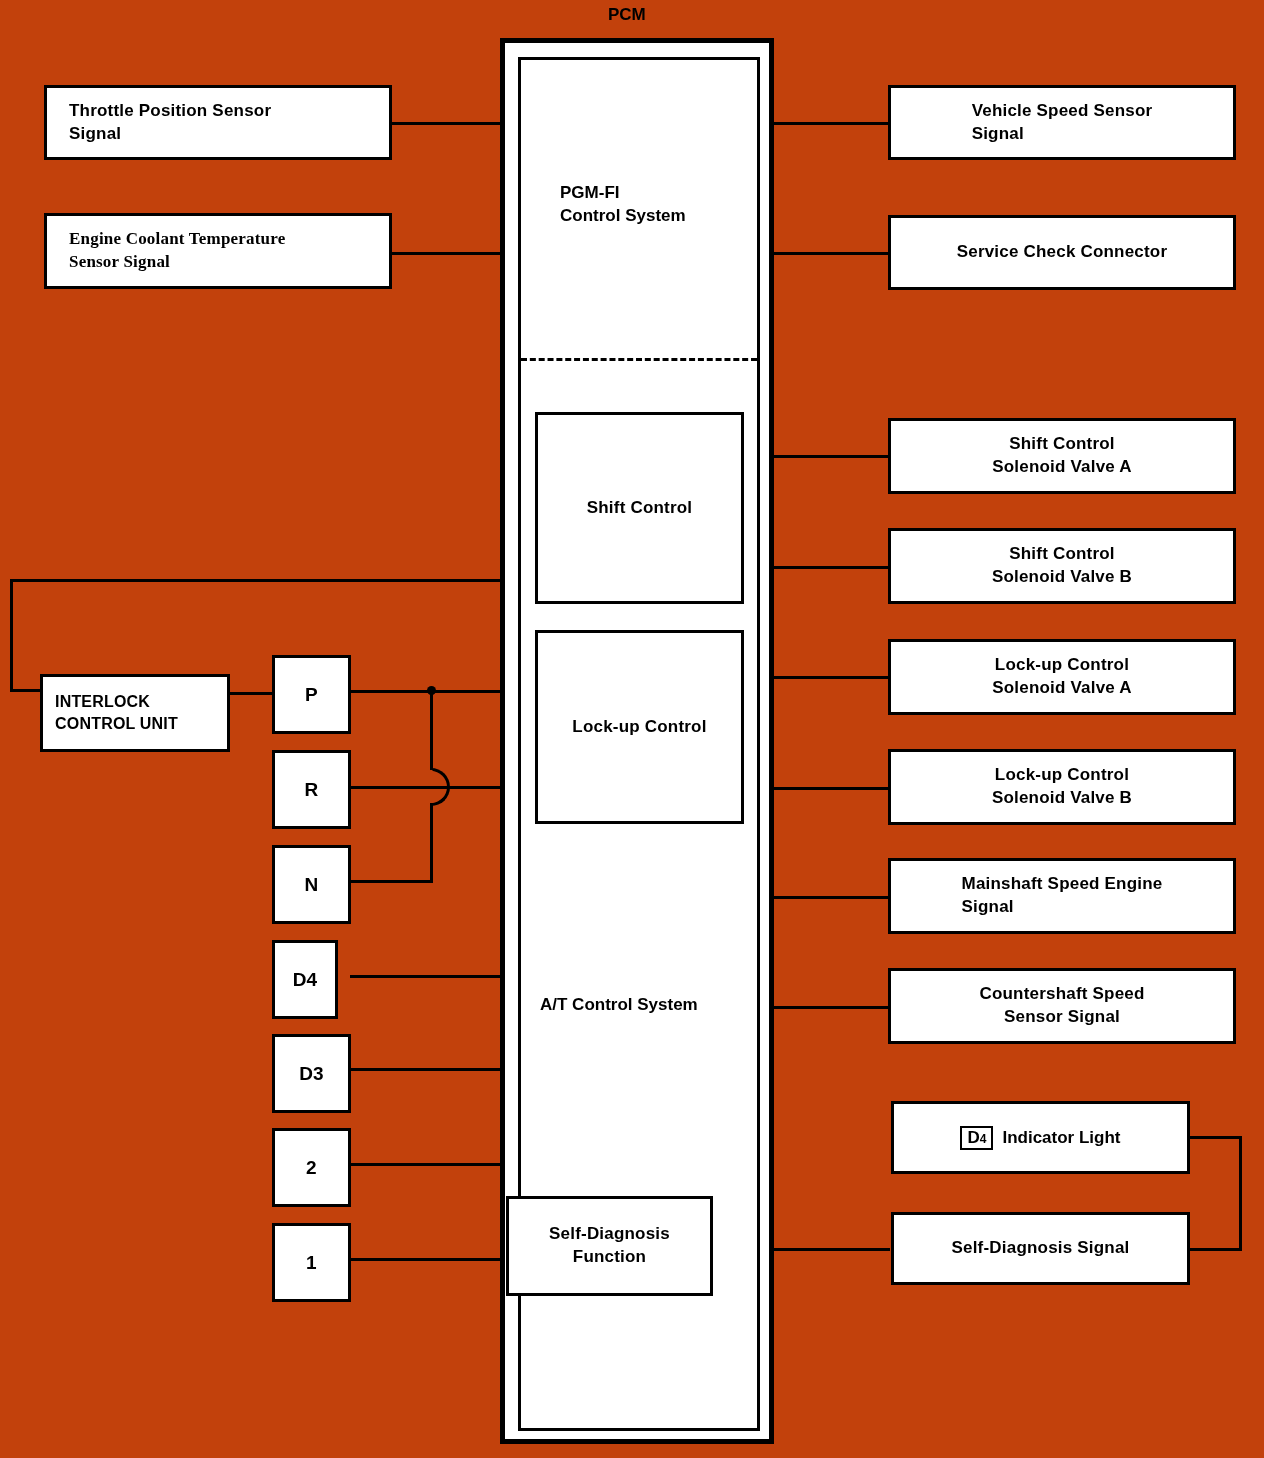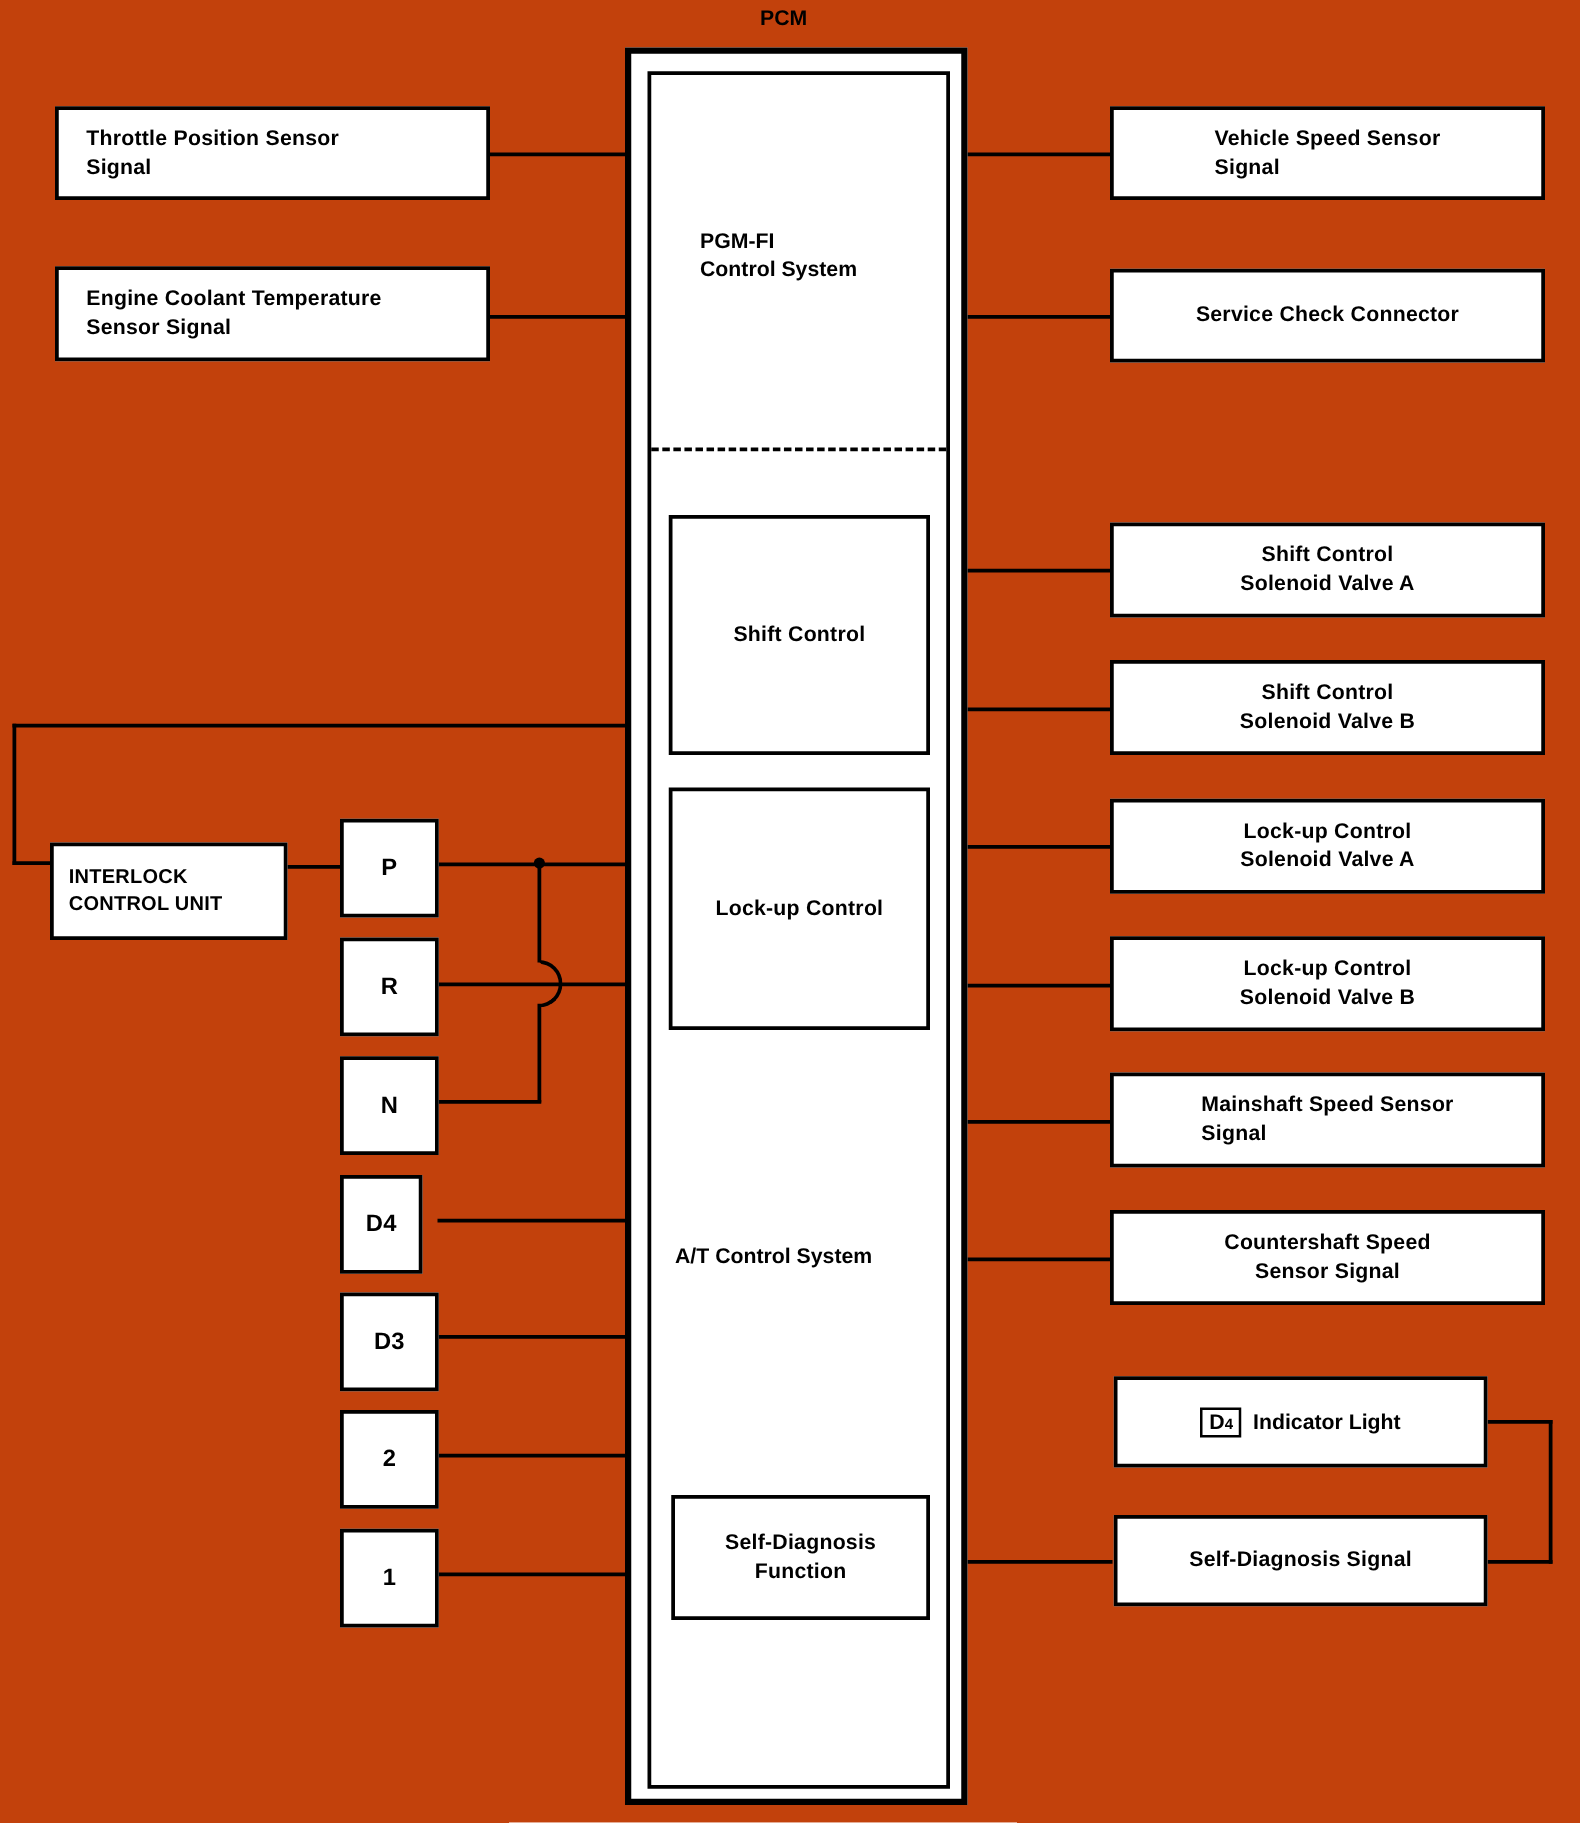--- a/index.html
+++ b/index.html
@@ -191,31 +191,31 @@
   <div class="inner-label" style="left:540px; top:994px;">A/T Control System</div>
 
   <div class="box center-text" style="left:535px; top:412px; width:209px; height:192px;">
     <span class="lbl">Shift Control</span>
   </div>
 
   <div class="box center-text" style="left:535px; top:630px; width:209px; height:194px;">
     <span class="lbl">Lock-up Control</span>
   </div>
 
-  <div class="box center-text" style="left:537px; top:1196px; width:207px; height:100px;">
+  <div class="box center-text" style="left:506px; top:1196px; width:207px; height:100px;">
     <span class="lbl">Self-Diagnosis
 Function</span>
   </div>
 
   <div class="box left-text" style="left:44px; top:85px; width:348px; height:75px;">
     <span class="lbl">Throttle Position Sensor
 Signal</span>
   </div>
 
-  <div class="box left-text" style="left:44px; top:213px; width:348px; height:76px;">
+  <div class="box left-text" style="left:44px; top:213px; width:348px; height:76px;font-family:Liberation Serif, serif;">
     <span class="lbl">Engine Coolant Temperature
 Sensor Signal</span>
   </div>
 
   <div class="box left-text" style="left:40px; top:655px; width:190px; height:78px;margin-top:19px;">
     <span class="lbl" style="padding-left:12px; font-size:16px;">INTERLOCK
 CONTROL UNIT</span>
   </div>
 
   <div class="box gear" style="left:272px; top:655px; width:79px; height:79px;">
@@ -263,21 +263,21 @@
     <span class="lbl">Lock-up Control
 Solenoid Valve A</span>
   </div>
 
   <div class="box center-text" style="left:888px; top:749px; width:348px; height:76px;">
     <span class="lbl">Lock-up Control
 Solenoid Valve B</span>
   </div>
 
   <div class="box center-text" style="left:888px; top:858px; width:348px; height:76px;">
-    <span class="lbl" style="text-align:left;">Mainshaft Speed Sensor
+    <span class="lbl" style="text-align:left;">Mainshaft Speed Engine
 Signal</span>
   </div>
 
   <div class="box center-text" style="left:888px; top:968px; width:348px; height:76px;">
     <span class="lbl">Countershaft Speed
 Sensor Signal</span>
   </div>
 
   <div class="box center-text" style="left:891px; top:1101px; width:299px; height:73px;">
     <span class="indic-row">

